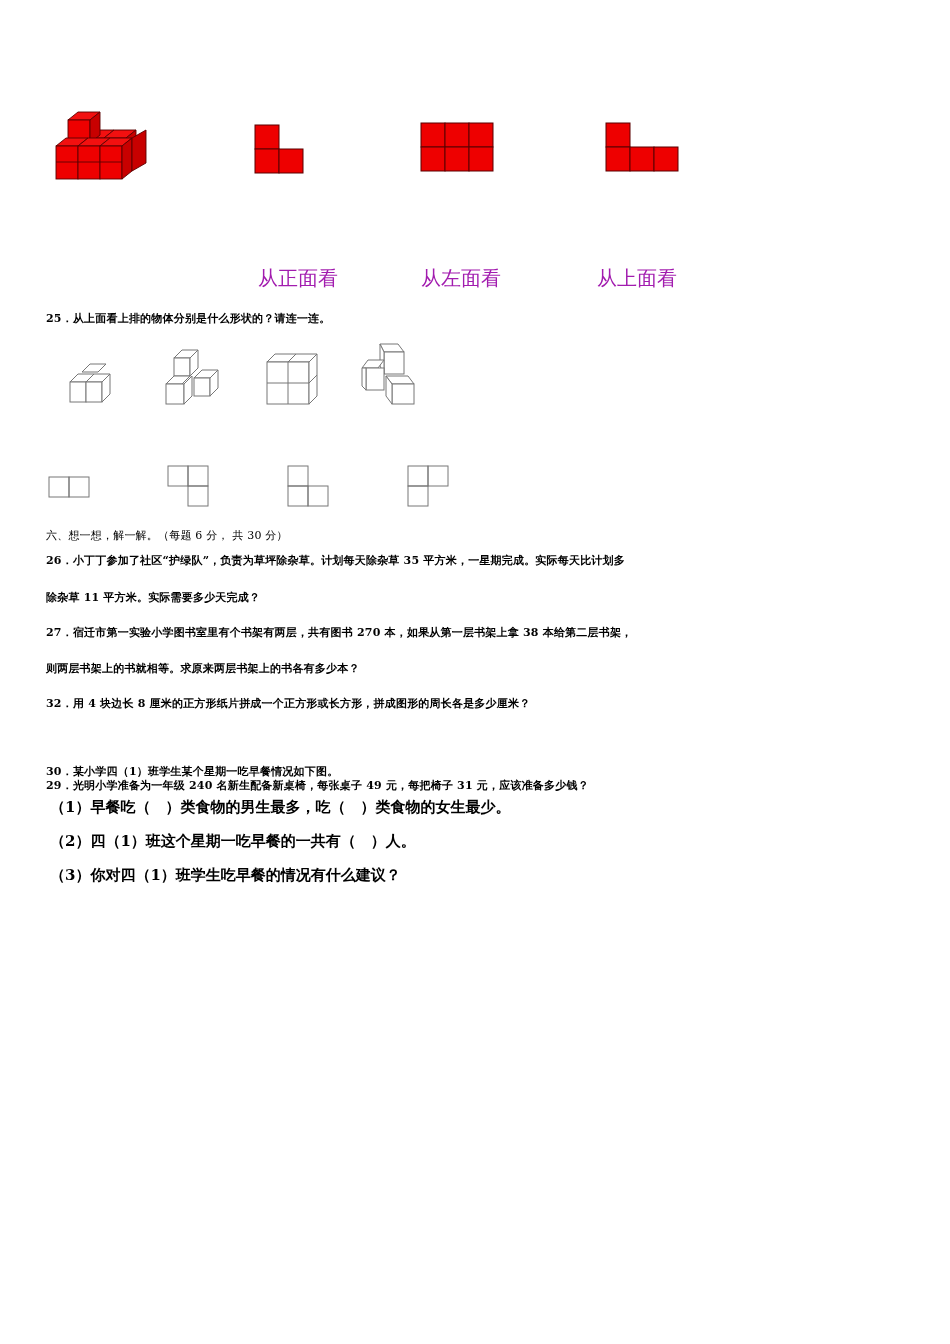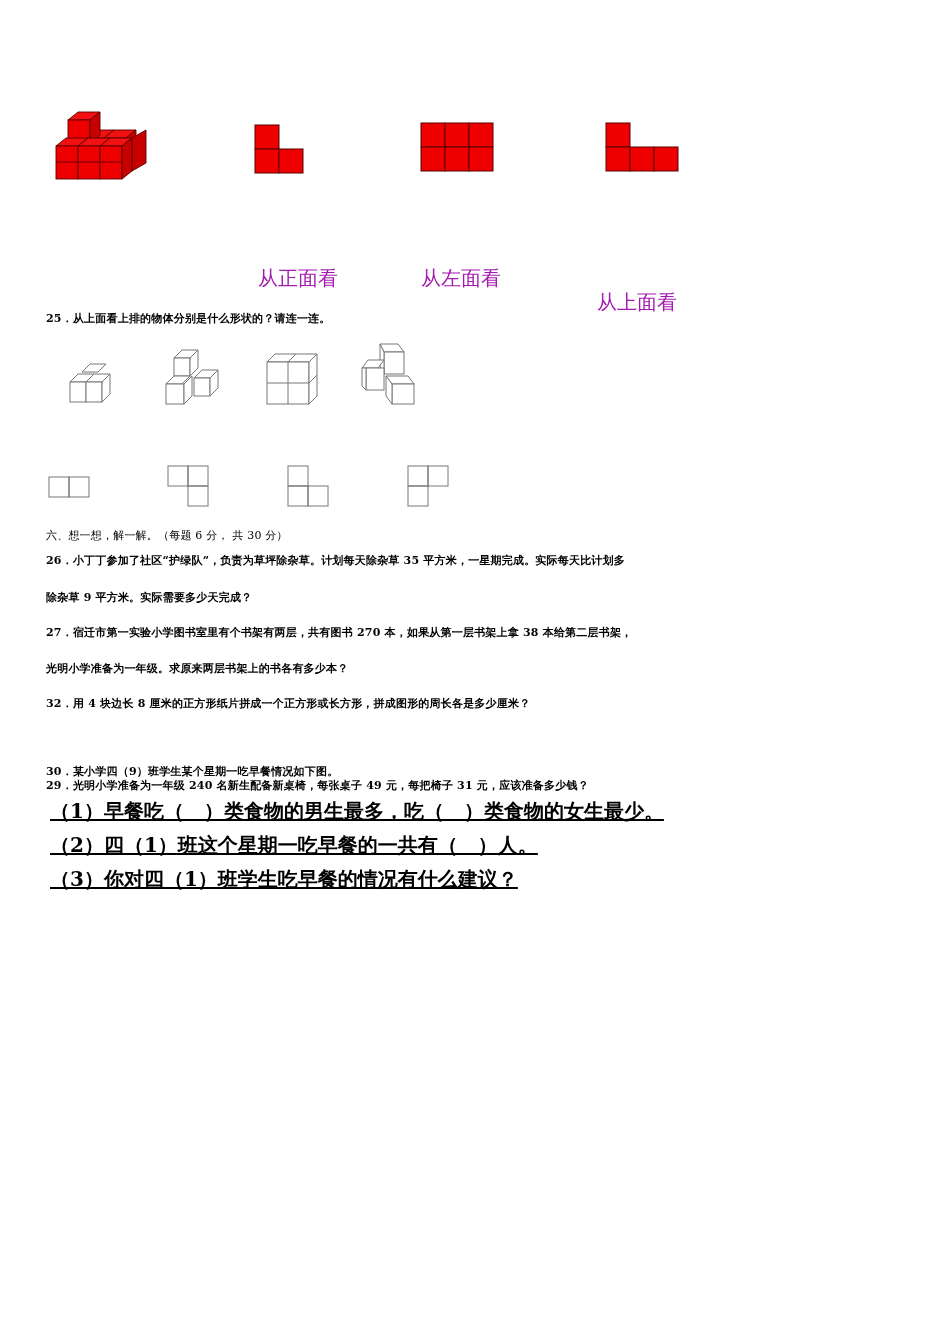--- a/index.html
+++ b/index.html
@@ -1,21 +1,21 @@
 <!DOCTYPE html>
 <html><head>
 <meta charset="utf-8">
 <style>
   html, body { margin:0; padding:0; background:#ffffff; }
   body { width:950px; height:1344px; position:relative; overflow:hidden;
          font-family:"DejaVu Serif","Liberation Serif",serif; color:#000; }
   .abs { position:absolute; }
   .label-view { font-family:"DejaVu Sans","Liberation Sans",sans-serif; font-size:20px; color:#a21caf; letter-spacing:0px; }
   .q { position:absolute; left:46px; font-size:11px; font-weight:bold; white-space:nowrap; letter-spacing:0.2px; }
-  .sub { position:absolute; left:52px; font-size:20px; font-weight:bold; white-space:nowrap;text-decoration:underline; }
+  .sub { position:absolute; left:52px; font-size:15px; font-weight:bold; white-space:nowrap; }
   svg { display:block; }
 </style>
 </head>
 <body>
 
 <div class="abs" style="left:52px;top:108px;">
   <svg width="100" height="78" viewBox="0 0 100 78">
     <g stroke="#5a0000" stroke-width="0.9" fill="#ee0000">
 
       <polygon points="30,30 52,30 62,22 40,22" fill="#f21010"></polygon>
@@ -69,21 +69,21 @@
       <rect x="1" y="1" width="24" height="24"></rect>
       <rect x="1" y="25" width="24" height="24"></rect>
       <rect x="25" y="25" width="24" height="24"></rect>
       <rect x="49" y="25" width="24" height="24"></rect>
     </g>
   </svg>
 </div>
 
 <div class="abs label-view" style="left:258px;top:265px;">从正面看</div>
 <div class="abs label-view" style="left:421px;top:265px;">从左面看</div>
-<div class="abs label-view" style="left:597px;top:265px;margin-top:24px;">从上面看</div>
+<div class="abs label-view" style="left:597px;top:265px;">从上面看</div>
 
 <div class="q" style="top:311px;font-weight:bold;">
   <span>25．</span><span>从上面看上排的物体分别是什么形状的？请连一连。</span>
 </div>
 
 <div class="abs" style="left:66px;top:360px;">
   <svg width="60" height="46" viewBox="0 0 60 46">
     <g fill="#fff" stroke="#777" stroke-width="1">
       <polygon points="16,12 32,12 40,4 24,4"></polygon>
       <polygon points="4,22 20,22 28,14 12,14"></polygon>
@@ -173,25 +173,25 @@
       <rect x="2" y="1" width="20" height="20"></rect>
         <rect x="22" y="1" width="20" height="20"></rect>
         <rect x="2" y="21" width="20" height="20"></rect>
     </g>
   </svg>
 </div>
 
 <div class="q" style="top:528px;font-weight:normal;">六、想一想，解一解。（每题 6 分， 共 30 分）</div>
 
 <div class="q" style="top:553px;">26．小丁丁参加了社区“护绿队”，负责为草坪除杂草。计划每天除杂草 35 平方米，一星期完成。实际每天比计划多</div>
-<div class="q" style="top:590px;">除杂草 9 平方米。实际需要多少天完成？</div>
+<div class="q" style="top:590px;">除杂草 11 平方米。实际需要多少天完成？</div>
 
 <div class="q" style="top:625px;text-align:center;">27．宿迁市第一实验小学图书室里有个书架有两层，共有图书 270 本，如果从第一层书架上拿 38 本给第二层书架，</div>
-<div class="q" style="top:661px;">光明小学准备为一年级。求原来两层书架上的书各有多少本？</div>
+<div class="q" style="top:661px;">则两层书架上的书就相等。求原来两层书架上的书各有多少本？</div>
 
 <div class="q" style="top:696px;">32．用 4 块边长 8 厘米的正方形纸片拼成一个正方形或长方形，拼成图形的周长各是多少厘米？</div>
 
 <div class="q" style="top:730px;margin-top:48px;">29．光明小学准备为一年级 240 名新生配备新桌椅，每张桌子 49 元，每把椅子 31 元，应该准备多少钱？</div>
 
-<div class="q" style="top:764px;">30．某小学四（9）班学生某个星期一吃早餐情况如下图。</div>
+<div class="q" style="top:764px;">30．某小学四（1）班学生某个星期一吃早餐情况如下图。</div>
 <div class="sub" style="left:50px;top:798px;">（1）早餐吃（　）类食物的男生最多，吃（　）类食物的女生最少。</div>
 <div class="sub" style="left:50px;top:832px;">（2）四（1）班这个星期一吃早餐的一共有（　）人。</div>
 <div class="sub" style="left:50px;top:866px;">（3）你对四（1）班学生吃早餐的情况有什么建议？</div>
 
 </body></html>

